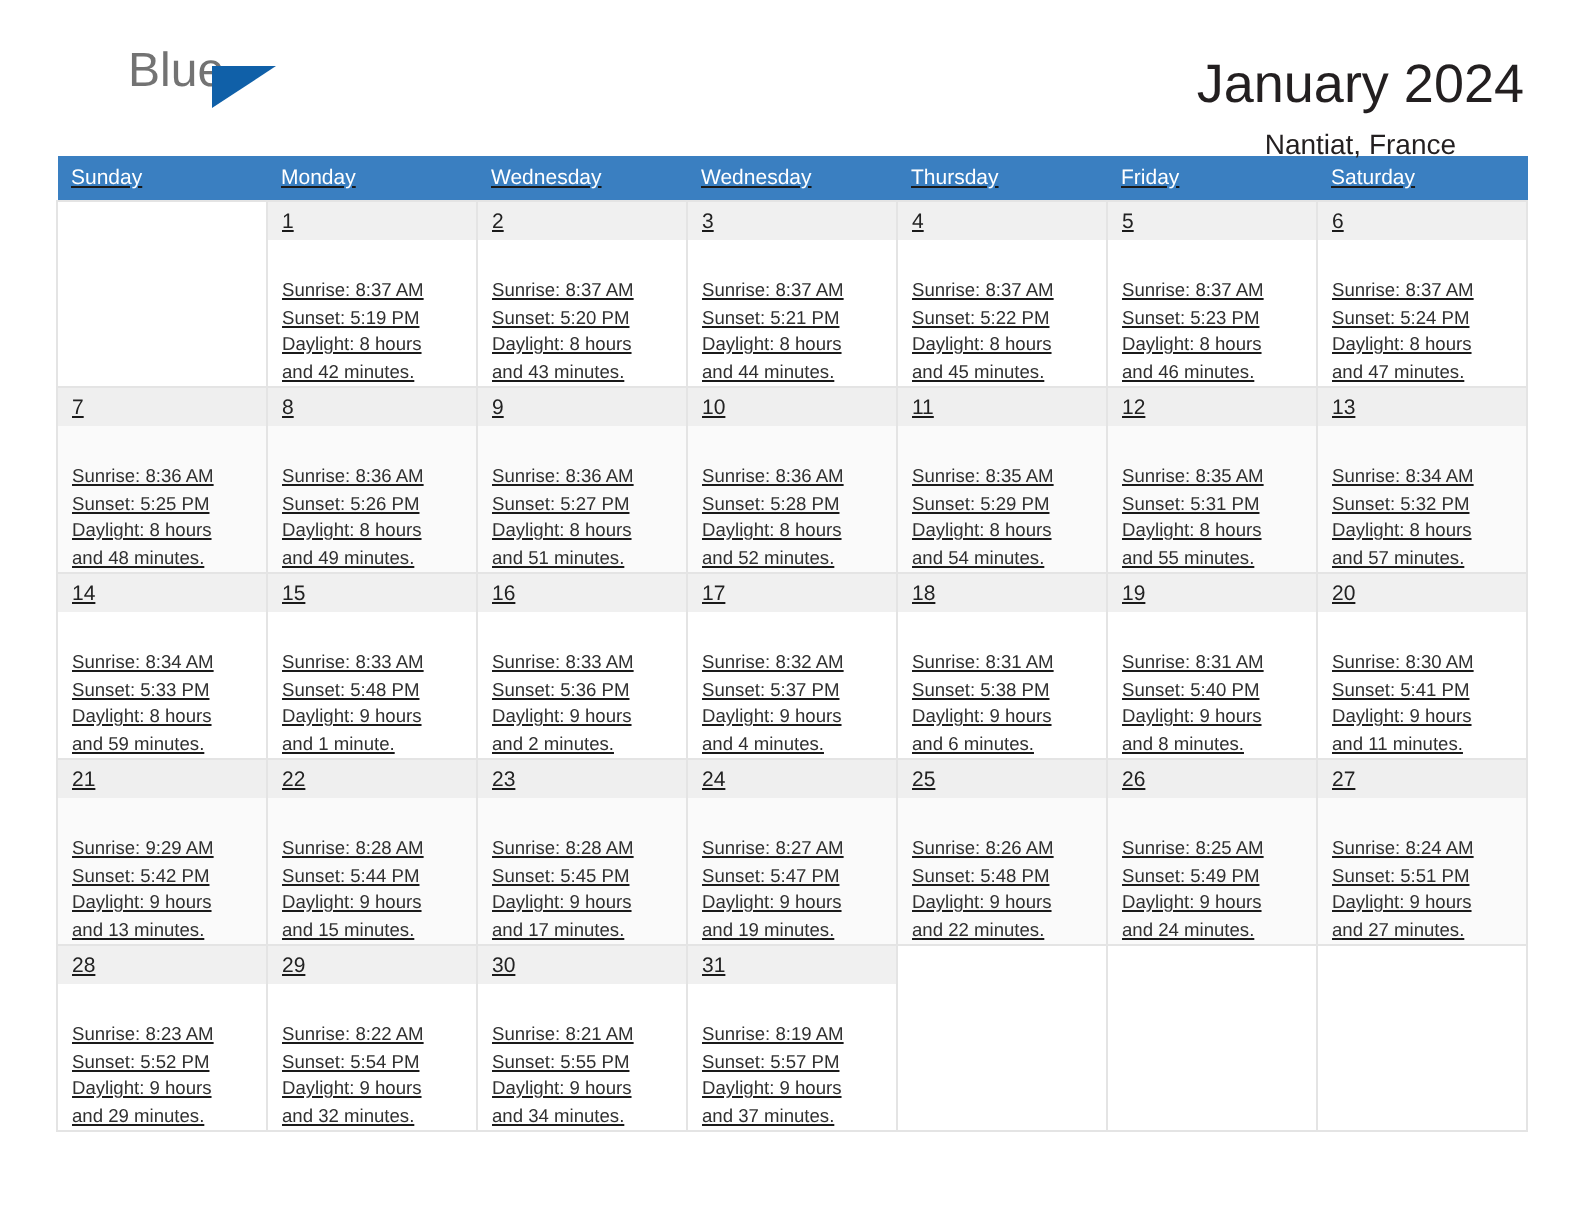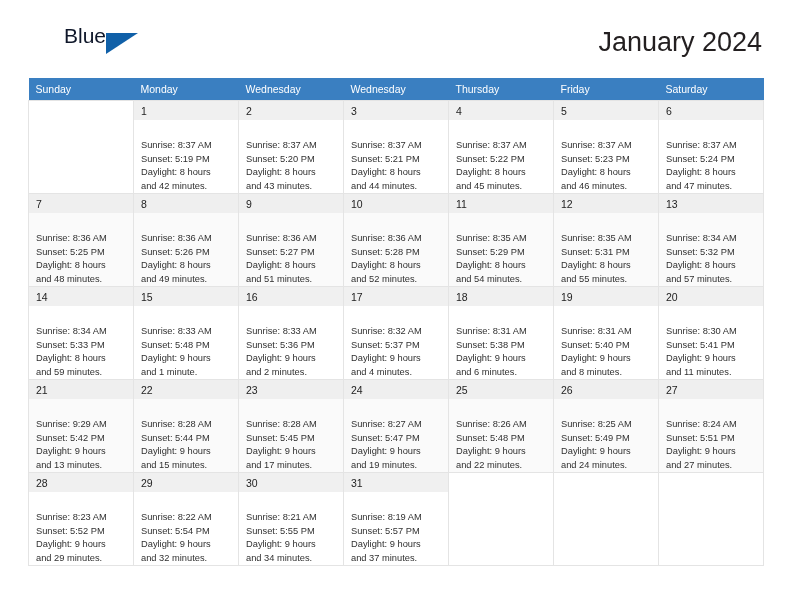--- a/index.html
+++ b/index.html
@@ -39,22 +39,22 @@
     box-sizing: border-box;
   }
   .logo-general {
     font-size: 21px;
     color: #231f20;
     letter-spacing: 0px;
     line-height: 23px;
     display: block;
   }
   .logo-blue {
-    font-size: 21px;
-    color: #0f172a;
+    font-size: 24px;
+    color: #737373;
     line-height: 23px;
     display: block;
     padding-left: 26px;
     margin-top: -2px;
   }
   .logo-triangle {
     position: absolute;
     left: 78px;
     top: 7px;
     width: 0;
@@ -80,20 +80,21 @@
     margin: 4px 0 0 0;
     font-weight: normal;
   }
 
   
   .calendar {
     width: 736px;
     border-collapse: collapse;
     table-layout: fixed;
     margin-top: 6px;
+    text-decoration: underline;
   }
   .calendar th {
     background: #3a7fc1;
     color: #ffffff;
     font-size: 10.5px;
     font-weight: normal;
     text-align: left;
     padding: 5px 0 5px 7px;
     height: 19px;
     box-sizing: border-box;
@@ -136,20 +137,21 @@
 
   <div class="header">
 
     <div class="logo">
       <span class="logo-triangle"></span>
       <span class="logo-blue">Blue</span>
     </div>
 
     <div class="title-block">
       <h1 class="cal-title">January 2024</h1>
+      <h2 class="cal-subtitle">Nantiat, France</h2>
     </div>
 
   </div>
 
   <table class="calendar">
     <thead>
       <tr>
         <th>Sunday</th>
         <th>Monday</th>
         <th>Wednesday</th>

